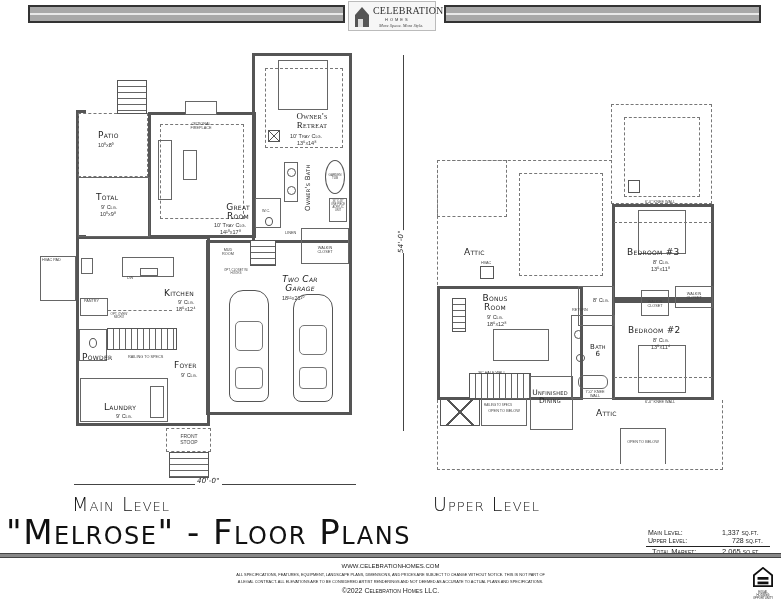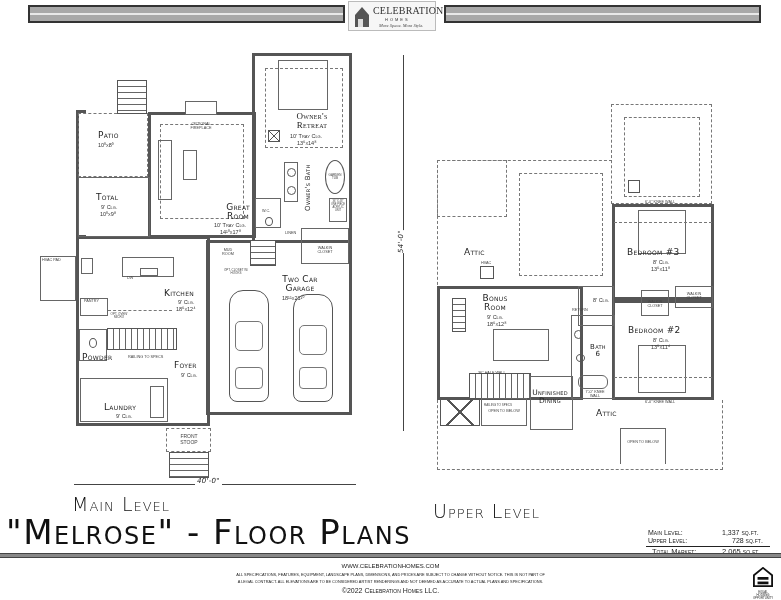--- a/index.html
+++ b/index.html
@@ -131,21 +131,21 @@
   <div class="tiny" style="left:327px;top:174px;width:16px;white-space:normal;font-size:3px;">Garden Tub</div>
   <div class="tiny" style="left:330px;top:201px;width:16px;white-space:normal;font-size:2.6px;">36" x 48" One Piece Acrylic Unit</div>
   <div class="tiny" style="left:285px;top:231px;">Linen</div>
   <div class="tiny" style="left:186px;top:122px;width:30px;white-space:normal;">Optional Fireplace</div>
 
   <div class="lbl" style="left:164px;top:289px;">Kitchen</div>
   <div class="sub" style="left:178px;top:299px;">9' Clg.</div>
   <div class="sub" style="left:176px;top:306px;">18⁶x12⁴</div>
 
   <div class="lbl" style="left:270px;top:275px;">
-    <span style="display:inline-block;width:60px;white-space:normal;">Two Car Garage</span>
+    <span style="display:inline-block;width:60px;white-space:normal;font-style:italic;">Two Car Garage</span>
   </div>
   <div class="sub" style="left:282px;top:295px;">18¹¹x21¹⁰</div>
 
   <div class="tiny" style="left:218px;top:248px;width:20px;white-space:normal;">Mud Room</div>
   <div class="tiny" style="left:222px;top:269px;width:28px;white-space:normal;font-size:3px;">Opt. Closet w/ Hooks</div>
 
   <div class="lbl" style="left:82px;top:353px;">Powder</div>
   <div class="tiny" style="left:128px;top:355px;">Railing to Specs</div>
 
   <div class="lbl" style="left:174px;top:361px;">Foyer</div>
@@ -238,21 +238,21 @@
   <div class="tiny" style="left:487px;top:409px;width:34px;white-space:normal;">Open to Below</div>
   <div class="tiny" style="left:484px;top:404px;font-size:3px;">Railing to Specs</div>
   <div class="tiny" style="left:626px;top:440px;width:34px;white-space:normal;">Open to Below</div>
 
   <div class="tiny" style="left:478px;top:371px;">36" Half Wall</div>
   <div class="tiny" style="left:584px;top:390px;width:22px;white-space:normal;">7'-0" Knee Wall</div>
   <div class="tiny" style="left:645px;top:200px;">6'-0" Knee Wall</div>
   <div class="tiny" style="left:645px;top:400px;">6'-0" Knee Wall</div>
   <div class="tiny" style="left:572px;top:308px;">Return</div>
 
-  <div class="level" style="left:433px;top:493px;margin-top:7px;">Upper Level</div>
+  <div class="level" style="left:433px;top:493px;">Upper Level</div>
 </div>
 
 <div class="title">"Melrose" - Floor Plans</div>
 
 <div>
   <span class="sq" style="left:648px;top:529px;">Main Level:</span>
   <span class="sq" style="left:722px;top:529px;">1,337 sq.ft.</span>
   <span class="sq" style="left:648px;top:537px;">Upper Level:</span>
   <span class="sq" style="left:732px;top:537px;">728 sq.ft.</span>
   <div class="dimh" style="left:646px;top:546px;width:124px;border-top:1.2px solid #222;"></div>

